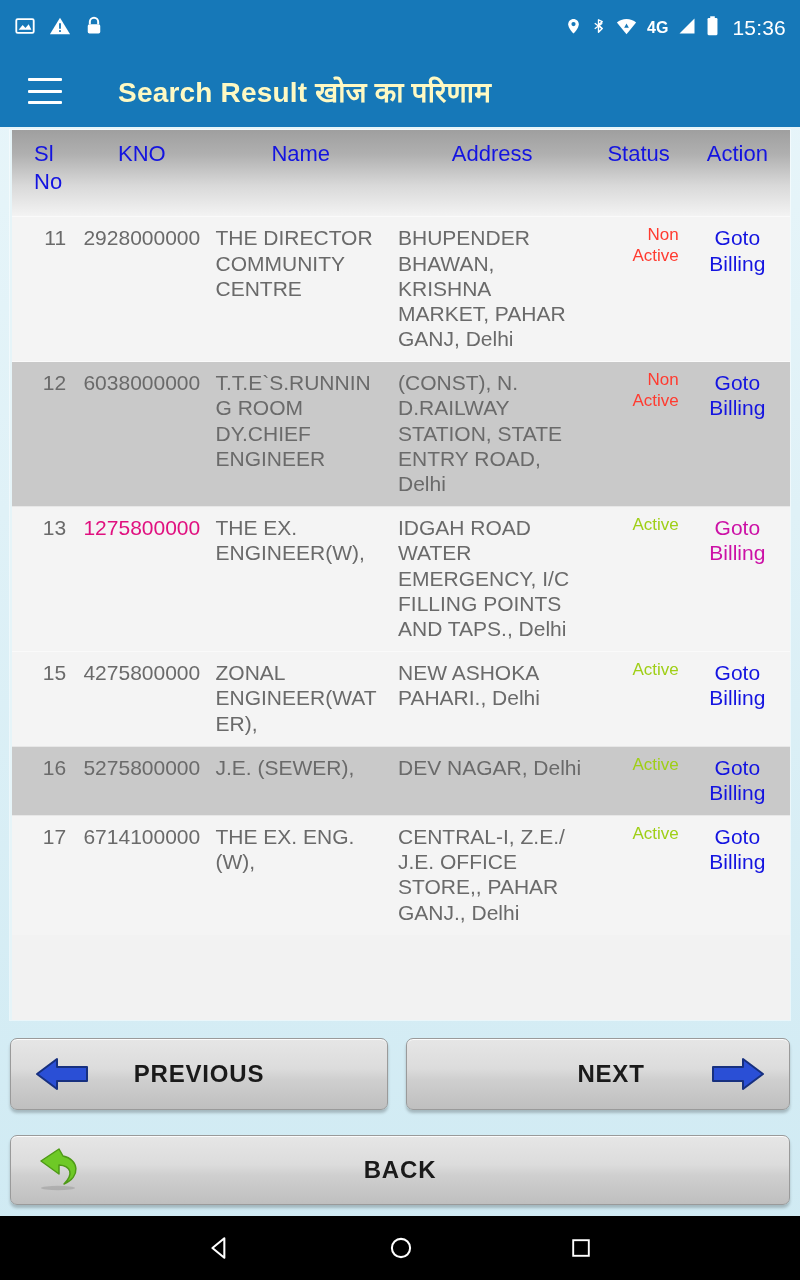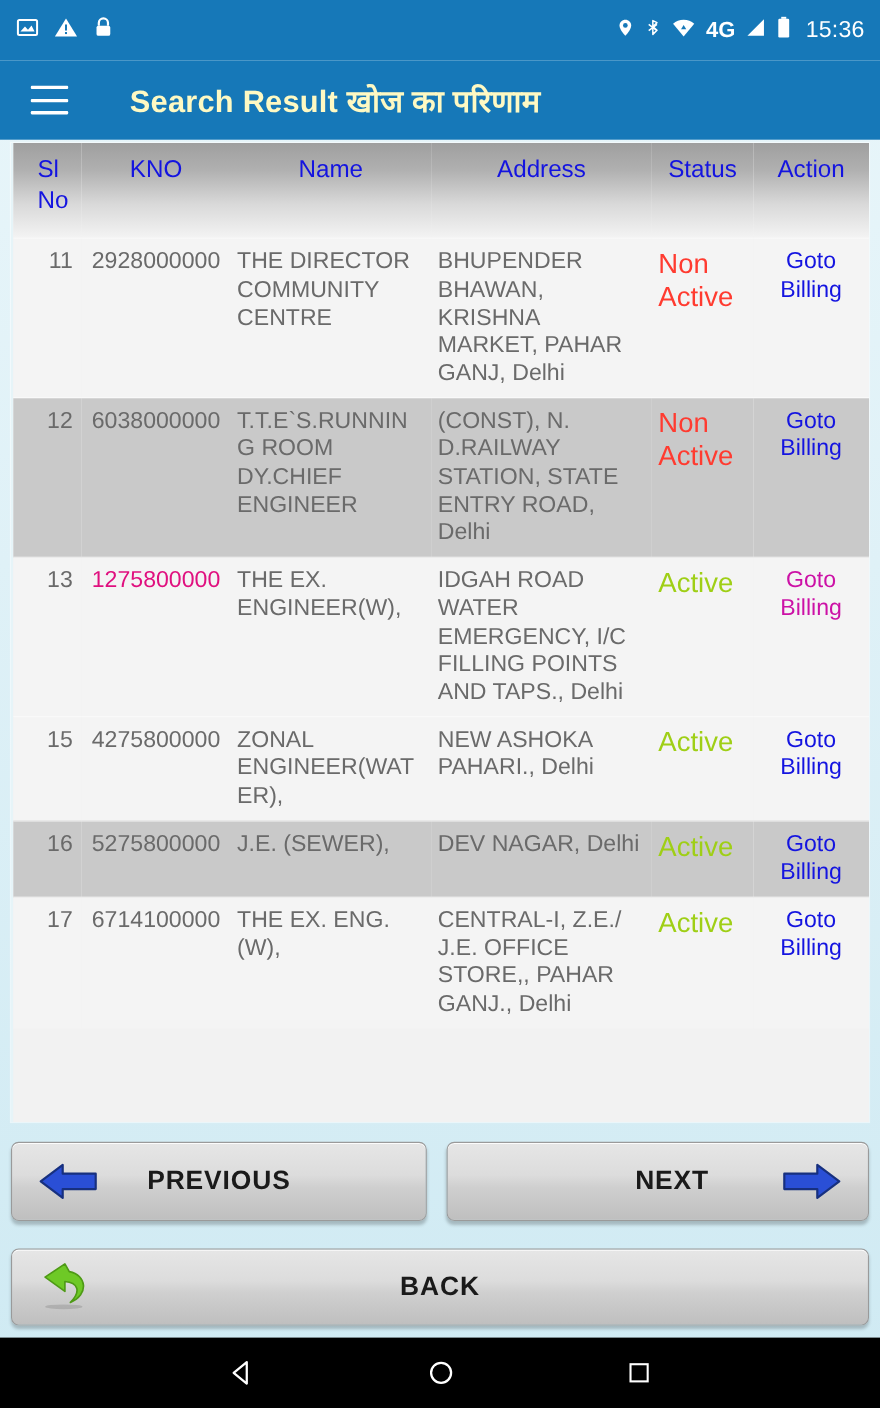--- a/index.html
+++ b/index.html
@@ -101,21 +101,21 @@
     font-size: 21px;
     color: #6a6a6a;
     padding: 8px 6px 10px 6px;
     vertical-align: top;
     line-height: 1.20;
     word-wrap: break-word;
     border-top: 1px solid rgba(255,255,255,0.55);
   }
   td.td-sl  { text-align: right; padding-right: 8px; color: #6a6a6a; }
   td.td-kno { text-align: center; padding-left: 6px; }
-  td.td-status { text-align: left; font-size: 25px; }
+  td.td-status { text-align: right; font-size: 17px; }
   td.td-action { text-align: center; font-size: 21px; }
 
   .st-active    { color: #9fcf16; }
   .st-nonactive { color: #ff3b30; }
   .act-blue     { color: #1414e0; }
   .act-magenta  { color: #cc11a6; }
   .kno-magenta  { color: #e0107f; }
 
   
   .btn-row {
@@ -209,21 +209,21 @@
             <path d="M12 2v20l6-6-6-5.5 6-5.5z" fill="none" stroke="#fff" stroke-width="2.2" stroke-linejoin="round"></path>
             <path d="M6 7.5l12 9M6 16.5l12-9" stroke="#fff" stroke-width="2.2" fill="none"></path>
           </svg>
       </span>
       <span class="sb-icon">
         <svg width="23" height="22" viewBox="0 0 24 24">
             <path d="M1.5 8.2C4.3 5.8 8 4.4 12 4.4s7.7 1.4 10.5 3.8L12 21z" fill="#fff"></path>
             <path d="M12 9.4l2.6 4.4H9.4z" fill="#1678b8"></path>
           </svg>
       </span>
-      <span class="sb-icon" style="font-size:20px;font-weight:bold;line-height:1;color:#fff;">4G</span>
+      <span class="sb-icon" style="font-size:16px;font-weight:bold;line-height:1;color:#fff;">4G</span>
       <span class="sb-icon">
         <svg width="20" height="22" viewBox="0 0 24 24">
             <path d="M21 3v18H3z" fill="#fff"></path>
           </svg>
       </span>
       <span class="sb-icon">
         <svg width="13" height="22" viewBox="0 0 14 24">
             <rect x="4.5" y="1.4" width="5" height="2" fill="#fff"></rect>
             <rect x="1.6" y="3.4" width="10.8" height="18.6" rx="1.2" fill="#fff"></rect>
           </svg>

